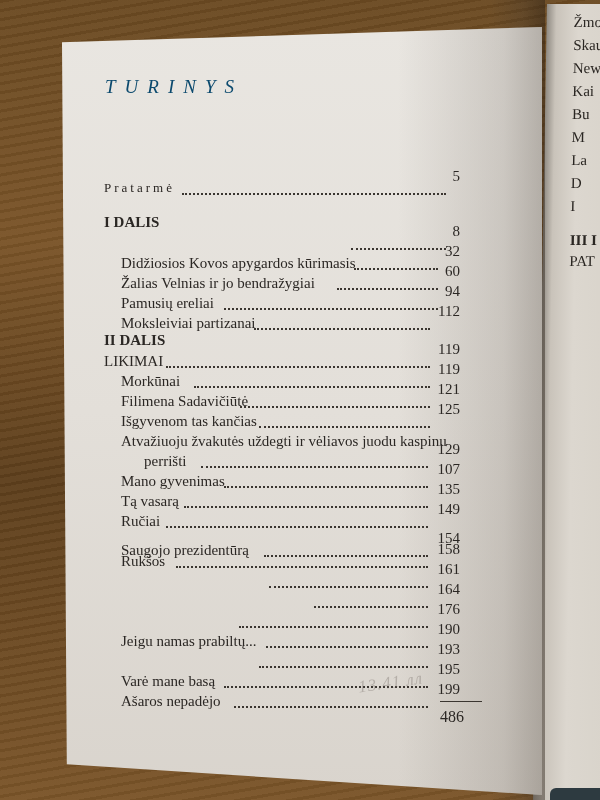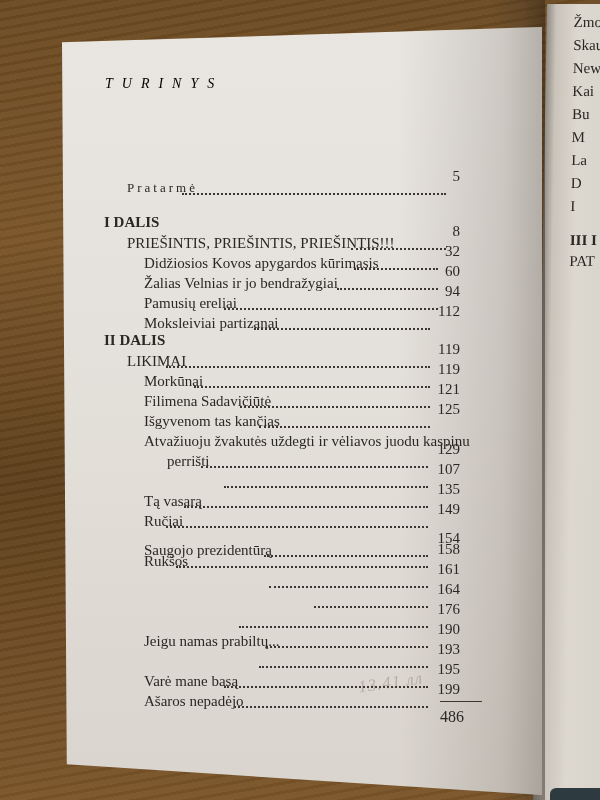--- a/index.html
+++ b/index.html
@@ -31,31 +31,31 @@
     box-shadow: 0 0 4px rgba(0,0,0,0.3);
   }
   .page-shade {
     position: absolute; left: 62px; top: 27px; width: 480px; height: 768px;
     clip-path: polygon(0 2%, 100% 0%, 100% 100%, 1% 96%);
     background: linear-gradient(90deg, rgba(0,0,0,0) 70%, rgba(80,70,60,0.18) 92%, rgba(60,50,40,0.3) 100%);
     pointer-events: none;
   }
   .toc-title {
     position: absolute; left: 105px; top: 76px;
-    font-style: italic; font-size: 14px; letter-spacing: 9px; color: #000000;
+    font-style: italic; font-size: 19px; letter-spacing: 9px; color: #0c4a6e;
   }
   .toc {
     position: absolute; left: 104px; top: 160px; width: 356px;
     color: #2b2724;
   }
   .row {
     position: absolute; left: 0; width: 356px; height: 20px;
     font-size: 15px; line-height: 20px; white-space: nowrap;
   }
-  .row .label { position: absolute; left: 0; top: 0; background: transparent; margin-left: 23px; }
+  .row .label { position: absolute; left: 0; top: 0; background: transparent; }
   .row .dots {
     position: absolute; top: 13px; height: 2px;
     border-bottom: 2px dotted #3a3530;
   }
   .row .num { position: absolute; right: 0; top: -12px; }
   .part { position: absolute; left: 0; font-weight: bold; font-size: 15px; color: #2b2724; }
   .foot-rule { position: absolute; left: 440px; top: 701px; width: 42px; border-top: 1px solid #3a3530; }
   .folio { position: absolute; left: 440px; top: 708px; font-size: 16px; color: #2b2724; }
   .pencil {
     position: absolute; left: 358px; top: 673px; font-size: 17px; font-style: italic;
@@ -95,21 +95,20 @@
 <div class="toc">
 
   <div class="row" style="top:18px">
     <span class="label" style="letter-spacing:3px;font-size:13px">Pratarmė</span>
     <span class="dots" style="left:78px;right:14px"></span>
     <span class="num">5</span>
   </div>
 
   <div class="part" style="top:54px">I DALIS</div>
   <div class="row" style="top:73px">
-    <span class="label">PRIEŠINTIS, PRIEŠINTIS, PRIEŠINTIS!!!</span>
     <span class="dots" style="left:247px;right:14px"></span>
     <span class="num">8</span>
   </div>
   <div class="row" style="top:93px">
     <span class="label" style="left:17px">Didžiosios Kovos apygardos kūrimasis</span>
     <span class="dots" style="left:250px;right:22px"></span>
     <span class="num">32</span>
   </div>
   <div class="row" style="top:113px">
     <span class="label" style="left:17px">Žalias Velnias ir jo bendražygiai</span>
@@ -150,20 +149,21 @@
   </div>
   <div class="row" style="top:271px">
     <span class="label" style="left:17px">Atvažiuoju žvakutės uždegti ir vėliavos juodu kaspinu</span>
   </div>
   <div class="row" style="top:291px">
     <span class="label" style="left:40px">perrišti</span>
     <span class="dots" style="left:97px;right:32px"></span>
     <span class="num">129</span>
   </div>
   <div class="row" style="top:311px">
+    <span class="label" style="left:17px">Mano gyvenimas</span>
     <span class="dots" style="left:120px;right:32px"></span>
     <span class="num">107</span>
   </div>
   <div class="row" style="top:331px">
     <span class="label" style="left:17px">Tą vasarą</span>
     <span class="dots" style="left:80px;right:32px"></span>
     <span class="num">135</span>
   </div>
   <div class="row" style="top:351px">
     <span class="label" style="left:17px">Ručiai</span>

